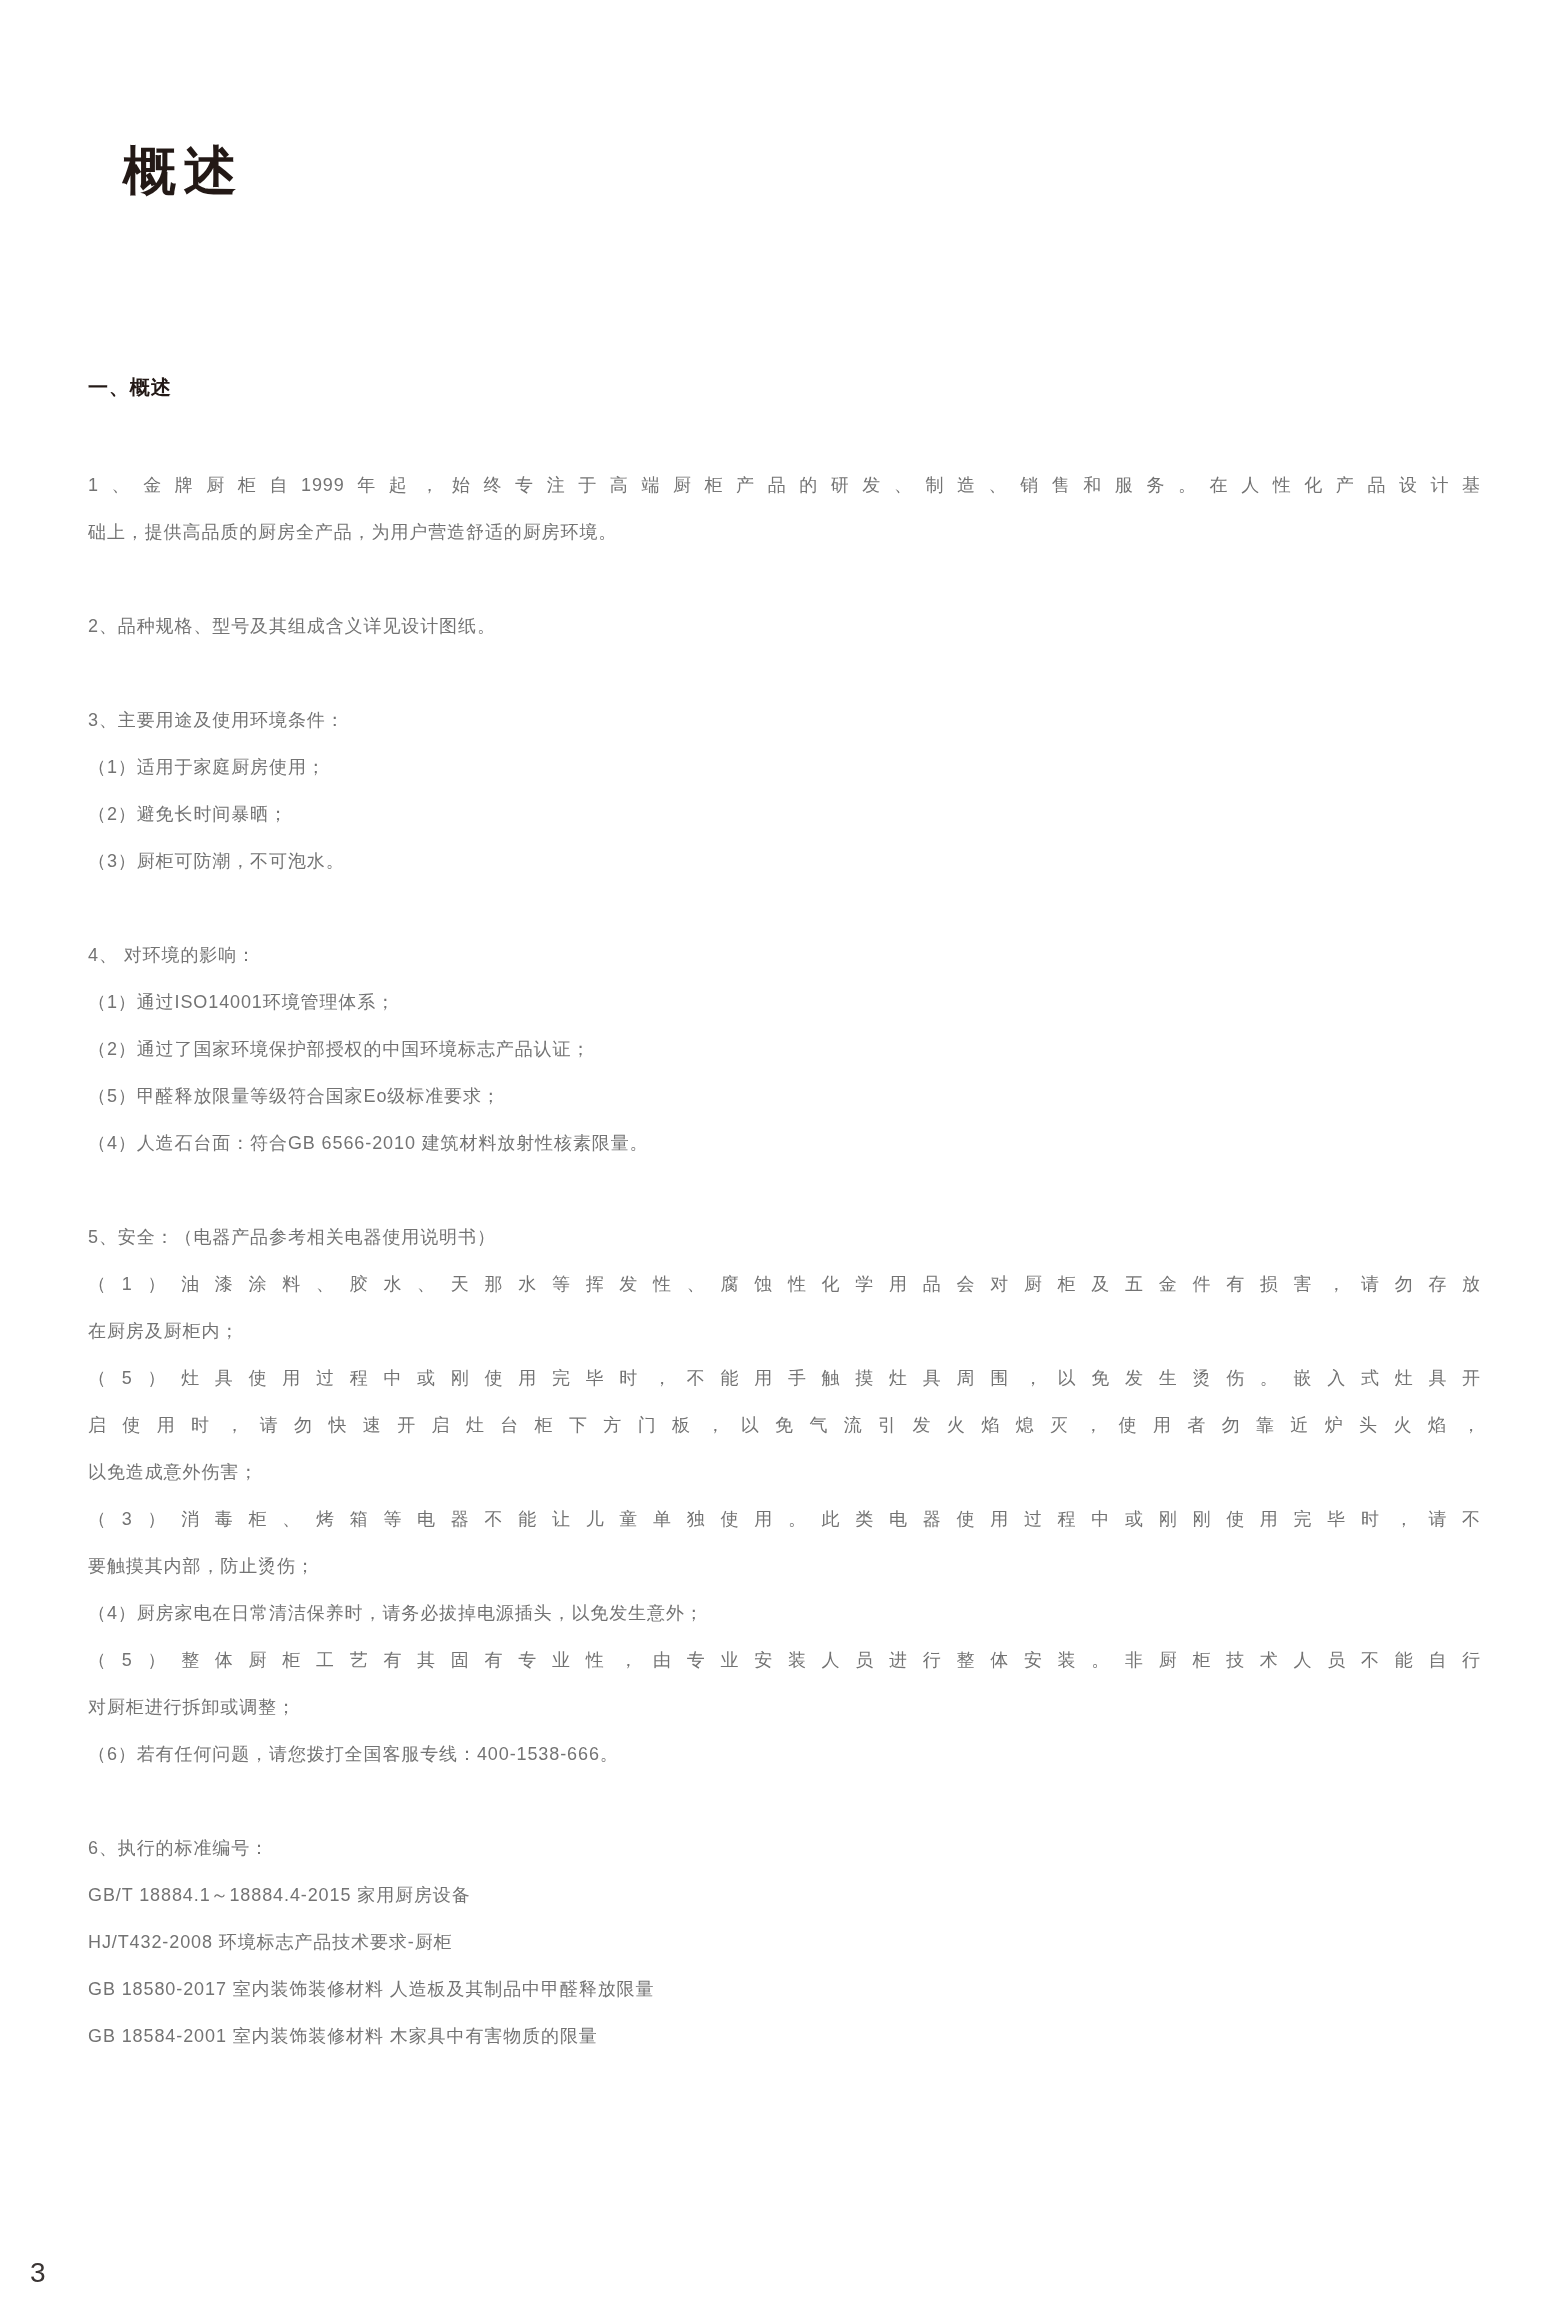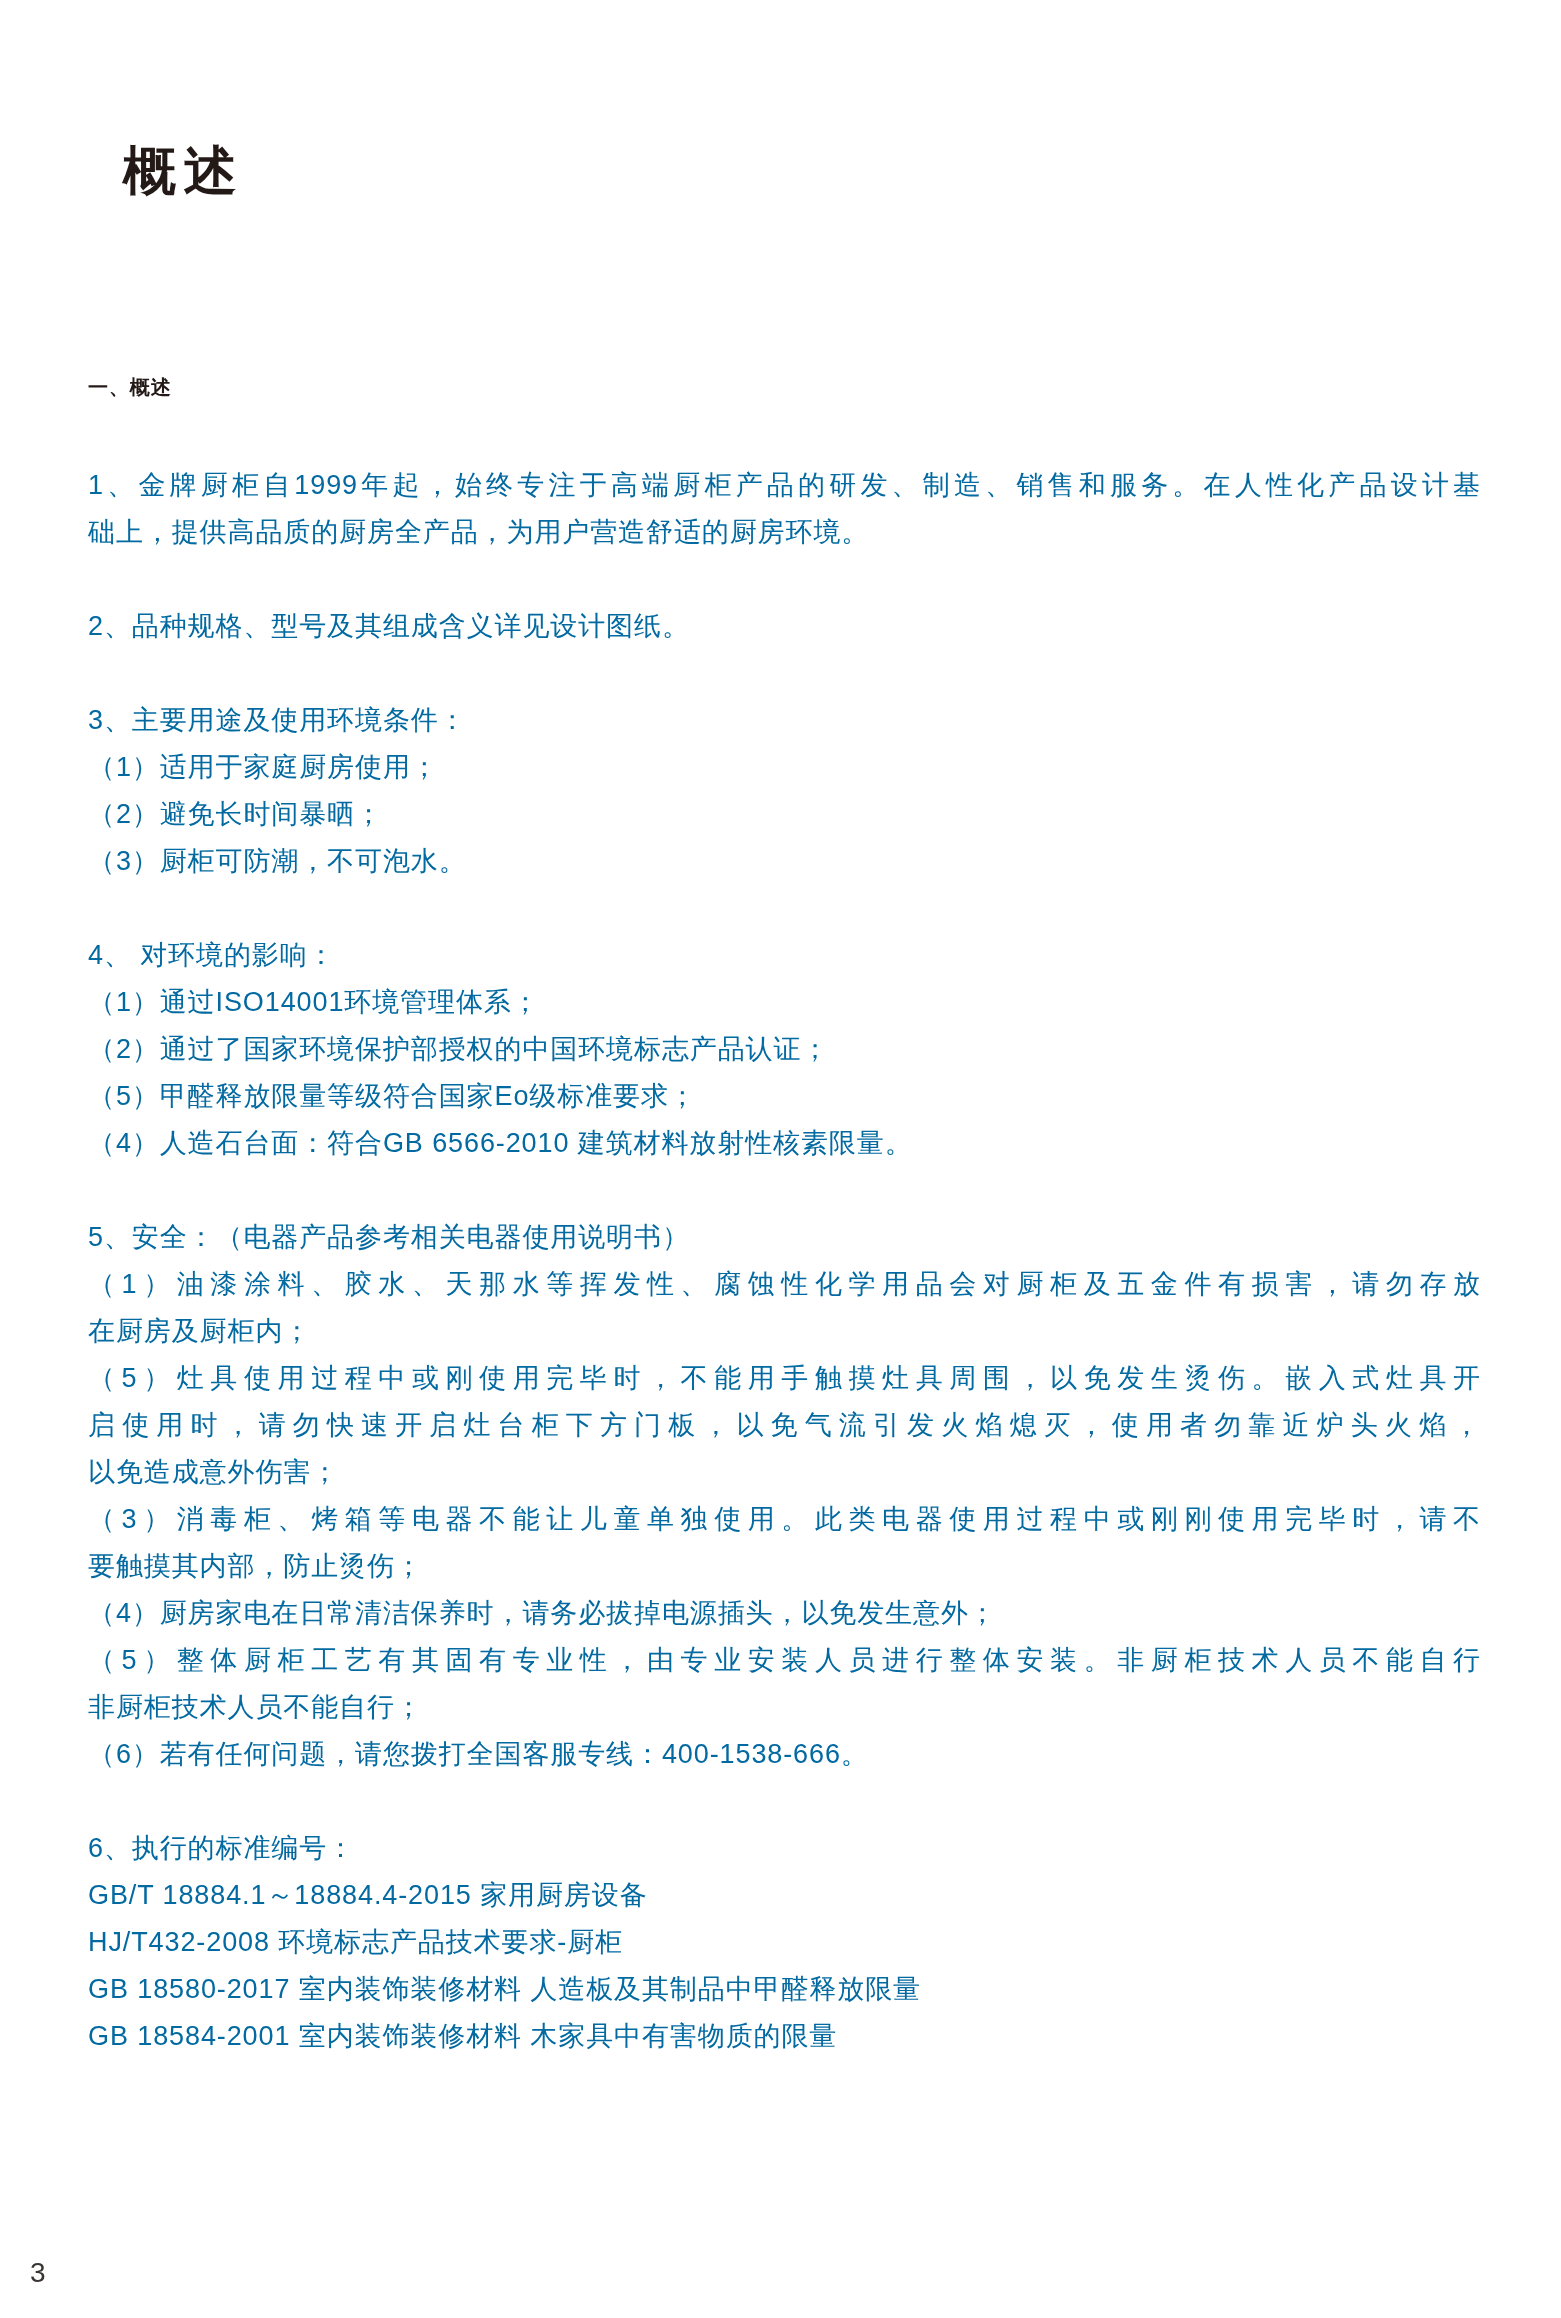--- a/index.html
+++ b/index.html
@@ -39,22 +39,22 @@
     font-size: 20px;
     font-weight: bold;
     letter-spacing: 0.9px;
     color: #231916;
   }
   .document-body {
     position: absolute;
     left: 88px;
     top: 462px;
     width: 1393px;
-    font-size: 27px;
-    color: #0369a1;
+    font-size: 18px;
+    color: #737373;
   }
   .content-section { margin: 0 0 47px 0; }
   .content-section:last-child { margin-bottom: 0; }
   .text-line {
     height: 47px;
     line-height: 47px;
     letter-spacing: 0.9px;
     white-space: nowrap;
     overflow: visible;
   }
@@ -105,21 +105,21 @@
         <div class="text-line">5、安全：（电器产品参考相关电器使用说明书）</div>
         <div class="text-line fill">（1）油漆涂料、胶水、天那水等挥发性、腐蚀性化学用品会对厨柜及五金件有损害，请勿存放</div>
         <div class="text-line">在厨房及厨柜内；</div>
         <div class="text-line fill">（5）灶具使用过程中或刚使用完毕时，不能用手触摸灶具周围，以免发生烫伤。嵌入式灶具开</div>
         <div class="text-line fill">启使用时，请勿快速开启灶台柜下方门板，以免气流引发火焰熄灭，使用者勿靠近炉头火焰，</div>
         <div class="text-line">以免造成意外伤害；</div>
         <div class="text-line fill">（3）消毒柜、烤箱等电器不能让儿童单独使用。此类电器使用过程中或刚刚使用完毕时，请不</div>
         <div class="text-line">要触摸其内部，防止烫伤；</div>
         <div class="text-line">（4）厨房家电在日常清洁保养时，请务必拔掉电源插头，以免发生意外；</div>
         <div class="text-line fill">（5）整体厨柜工艺有其固有专业性，由专业安装人员进行整体安装。非厨柜技术人员不能自行</div>
-        <div class="text-line">非厨柜技术人员不能自行；</div>
+        <div class="text-line">对厨柜进行拆卸或调整；</div>
         <div class="text-line">（6）若有任何问题，请您拨打全国客服专线：400-1538-666。</div>
       </div>
       <div class="content-section">
         <div class="text-line">6、执行的标准编号：</div>
         <div class="text-line">GB/T 18884.1～18884.4-2015 家用厨房设备</div>
         <div class="text-line">HJ/T432-2008 环境标志产品技术要求-厨柜</div>
         <div class="text-line">GB 18580-2017 室内装饰装修材料 人造板及其制品中甲醛释放限量</div>
         <div class="text-line">GB 18584-2001 室内装饰装修材料 木家具中有害物质的限量</div>
       </div>
     </div>

